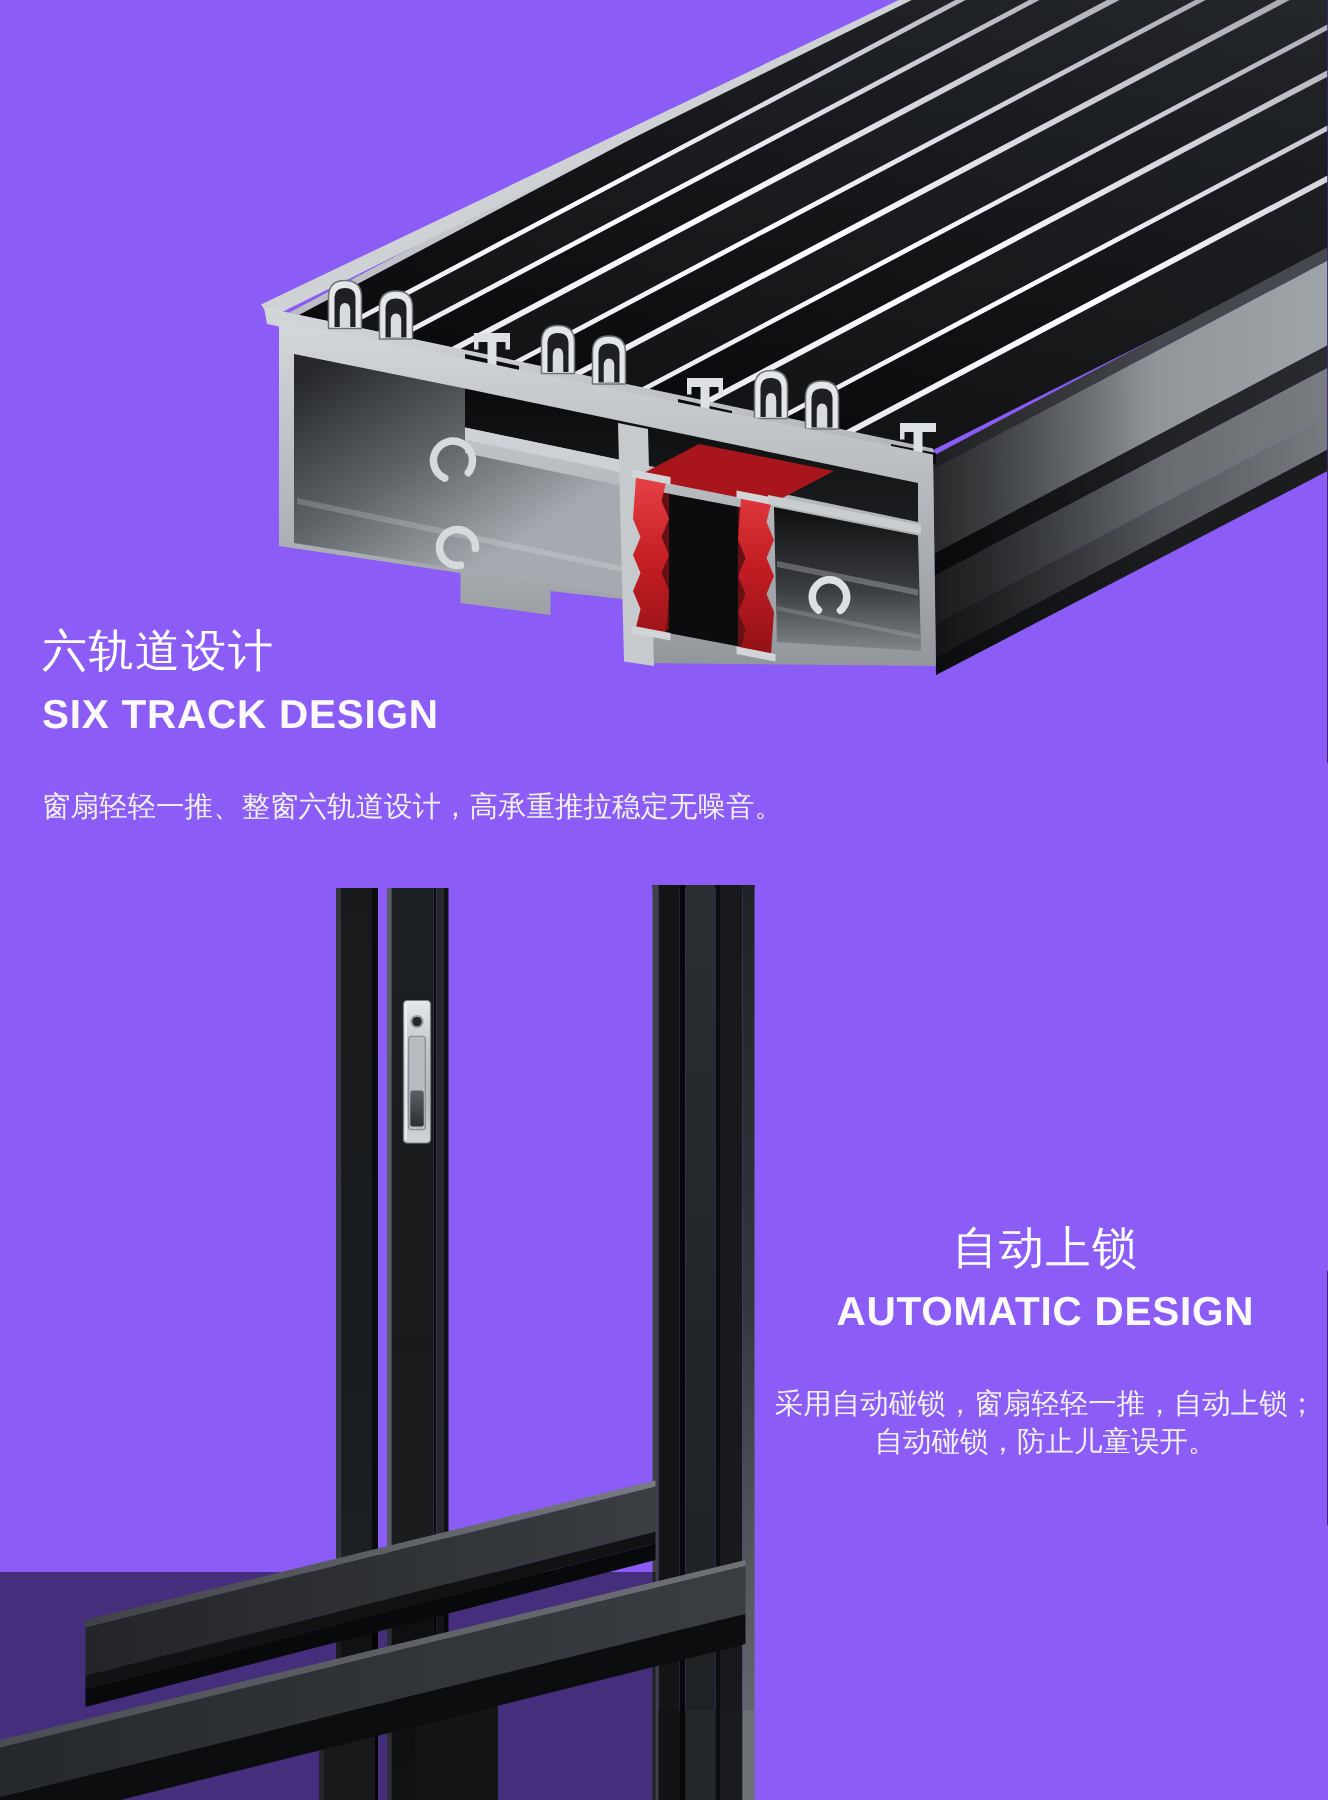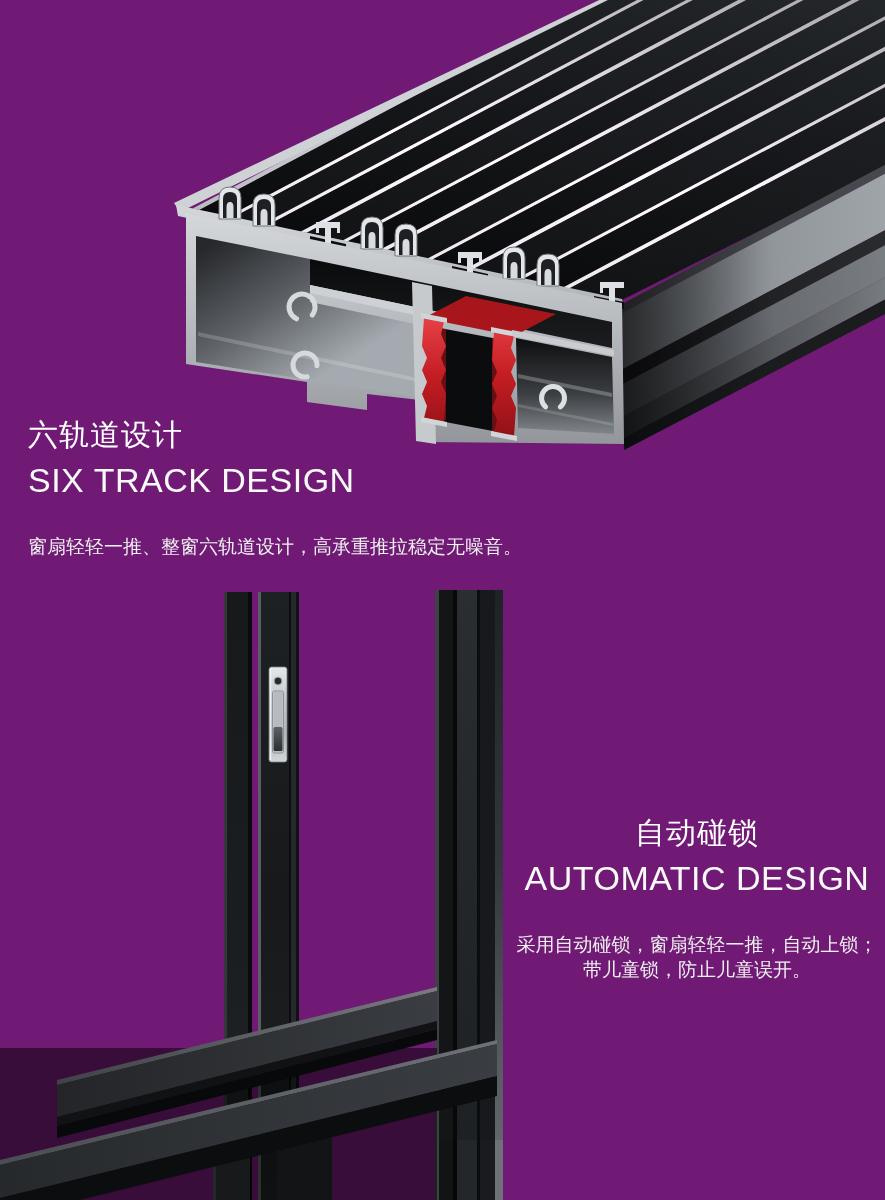--- a/index.html
+++ b/index.html
@@ -1,24 +1,24 @@
 <!DOCTYPE html>
 <html><head>
 <meta charset="utf-8">
 <style>
   html,body{margin:0;padding:0;background:#000;}
-  .page{position:relative;width:885px;height:1200px;background:#701a75;overflow:hidden;
+  .page{position:relative;width:885px;height:1200px;background:#8b5cf6;overflow:hidden;
         font-family:"Liberation Sans","DejaVu Sans",sans-serif;}
   svg{display:block;}
   .fig{position:absolute;left:0;}
   .fig-profile{top:0;}
   .fig-window{top:580px;}
   .block{position:absolute;}
   .block h1{margin:0;font-size:30px;font-weight:500;color:#ffffff;letter-spacing:1px;line-height:1.15;}
-  .block h2{margin:9px 0 0 0;font-size:34px;font-weight:400;color:#fafafa;letter-spacing:0.5px;line-height:1.1;}
+  .block h2{margin:9px 0 0 0;font-size:27px;font-weight:700;color:#fafafa;letter-spacing:0.5px;line-height:1.1;}
   .block p{margin:36px 0 0 0;font-size:19px;color:#f1f1f1;line-height:1.3;}
   .block-left{left:28px;top:418px;}
   .block-right{left:509px;top:816px;width:376px;text-align:center;}
   .block-right p{}
 </style>
 </head>
 <body>
 
 <div class="page">
 
@@ -340,18 +340,18 @@
       <rect x="439" y="560" width="14" height="60" fill="#111315"></rect>
       <rect x="453" y="560" width="4" height="60" fill="#060707"></rect>
       <rect x="457" y="560" width="20" height="60" fill="#24272a"></rect>
       <rect x="477" y="560" width="3" height="60" fill="#0b0c0d"></rect>
       <rect x="480" y="560" width="15" height="60" fill="#191b1e"></rect>
       <rect x="495" y="560" width="8" height="60" fill="#6e7276"></rect>
     </g>
   </svg>
 
   <section class="block block-right">
-    <h1>自动碰锁</h1>
+    <h1>自动上锁</h1>
     <h2>AUTOMATIC DESIGN</h2>
-    <p><span>采用自动碰锁，窗扇轻轻一推，自动上锁；</span><br><span>带儿童锁，防止儿童误开。</span></p>
+    <p><span>采用自动碰锁，窗扇轻轻一推，自动上锁；</span><br><span>自动碰锁，防止儿童误开。</span></p>
   </section>
 
 </div>
 
 </body></html>

